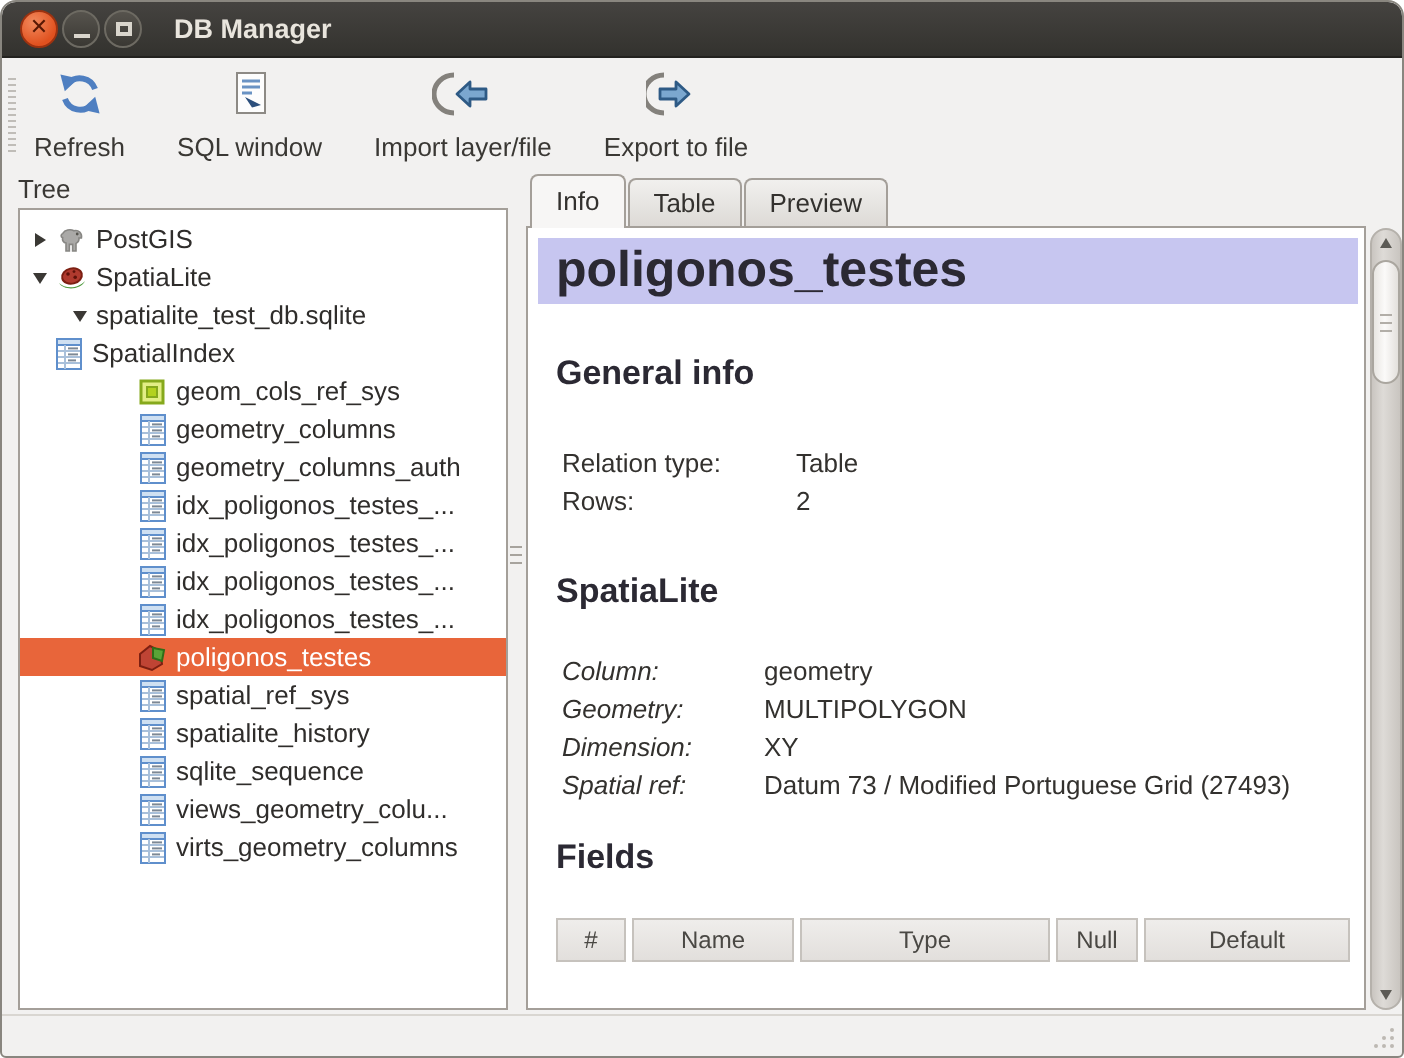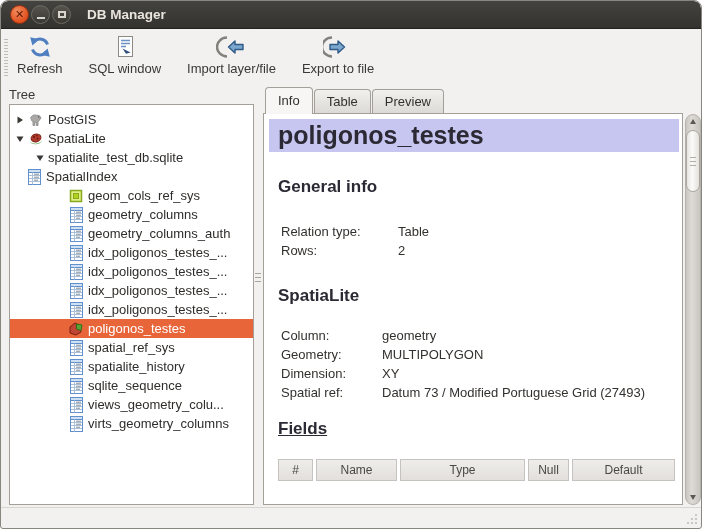--- a/index.html
+++ b/index.html
@@ -27,21 +27,21 @@
   .wb.close{background:radial-gradient(circle at 35% 30%,#f28a5d,#e0511f 70%);border:1px solid #9c3210;color:#571703;font-size:11px;font-weight:bold;line-height:1;}
   .wb.min,.wb.max{background:linear-gradient(#56534d,#3a3833);border:1px solid #6d6a62;}
   .wb.min .bar{width:8px;height:2px;background:#d9d5cc;margin-top:6px;}
   .wb.max .sq{width:8px;height:7px;border:2px solid #d9d5cc;}
   .titletext{color:#e9e5dd;font-weight:bold;margin-left:14px;font-size:13.5px;}
   
   .toolbar{height:54px;flex:0 0 54px;position:relative;display:flex;align-items:flex-start;padding:5px 10px 0 16px;gap:26px;}
   .tb-handle{position:absolute;left:3px;top:10px;width:4px;height:38px;
     background-image:repeating-linear-gradient(#b4b0aa 0 1px,transparent 1px 3px);
     background-size:1px 100%;background-position:0 0,3px 0;background-repeat:repeat-x;opacity:.8;}
-  .tool{display:flex;flex-direction:column;align-items:center;gap:1px;cursor:default;}
+  .tool{display:flex;flex-direction:column;align-items:center;gap:6px;cursor:default;}
   .tool .ticon{height:26px;display:flex;align-items:center;justify-content:center;}
   .tool .tlabel{color:#3a3834;white-space:nowrap;}
   
   .main{flex:1 1 auto;display:flex;padding-left:8px;min-height:0;}
   .dock{width:245px;flex:0 0 245px;display:flex;flex-direction:column;min-height:0;}
   .dock-title{height:17px;margin-top:4px;color:#3a3834;}
   .treebox{flex:1 1 auto;margin-bottom:2px;background:#ffffff;border:1px solid #a49f99;overflow:hidden;padding-top:5px;}
   .tree-row{height:19px;display:flex;align-items:center;white-space:nowrap;overflow:hidden;cursor:default;}
   .tree-row.selected{background:var(--accent-orange,#e8653a);color:#ffffff;}
   .caret{width:16px;flex:0 0 16px;display:flex;align-items:center;justify-content:center;}
@@ -55,26 +55,26 @@
   .tabs{display:flex;margin:4px 0 0 2px;height:27px;flex:0 0 27px;align-items:flex-end;}
   .tab{padding:0 12px;border:1px solid #a49f99;border-bottom:none;border-radius:4px 4px 0 0;
     background:linear-gradient(#f1f0ee,#dcd9d5);height:25px;line-height:24px;margin-right:1px;color:#33312e;cursor:default;}
   .tab.active{background:#f7f6f5;height:27px;line-height:26px;position:relative;z-index:2;}
   .framerow{flex:1 1 auto;display:flex;min-height:0;margin-bottom:2px;}
   .frame{flex:1 1 auto;border:1px solid #a49f99;background:#ffffff;overflow:hidden;position:relative;z-index:1;margin-top:-1px;}
   
   .obj-title{margin:5px 3px 0 5px;background:var(--title-highlight,#c7c6f0);color:#2b2933;
     font-size:25px;font-weight:bold;padding:2px 8px 2px 9px;line-height:29px;}
   h2{font-size:17px;font-weight:bold;color:#2b2933;margin:0 0 0 14px;line-height:18px;}
-  h2.hg{margin-top:26px;} h2.hs{margin-top:27px;} h2.hf{margin-top:18px;text-decoration:underline;}
+  h2.hg{margin-top:26px;} h2.hs{margin-top:27px;} h2.hf{margin-top:18px;}
   .rows{margin-left:17px;}
   .rows.gen{margin-top:26px;} .rows.spa{margin-top:21px;}
   .irow{display:flex;line-height:19px;align-items:flex-start;}
   .ilabel{flex:0 0 auto;color:#33312e;}
-  .gen .ilabel{width:117px;} .spa .ilabel{width:101px;}
+  .gen .ilabel{width:117px;} .spa .ilabel{width:101px;font-style:italic;}
   .ival{color:#33312e;max-width:300px;}
   a.link{color:var(--link-blue,#0000e6);text-decoration:underline;cursor:pointer;}
   .fieldshdr{margin:21px 0 0 14px;display:flex;gap:3px;}
   .fieldshdr .hcell{height:22px;background:linear-gradient(#efedeb,#e2dfdc);border:1px solid #c6c2bd;
     font-size:12px;color:#4a4844;text-align:center;padding-top:3px;overflow:hidden;}
   
   .vscroll{width:16px;flex:0 0 16px;margin-left:2px;display:flex;flex-direction:column;
     background:linear-gradient(90deg,#c9c5c0,#dedbd7 40%,#c9c5c0);border-radius:8px;border:1px solid #b5b1ab;}
   .sb-btn{height:13px;flex:0 0 13px;display:flex;align-items:center;justify-content:center;}
   .sb-btn .tri-up{width:0;height:0;border-left:3.5px solid transparent;border-right:3.5px solid transparent;border-bottom:5px solid #5c5a55;}

